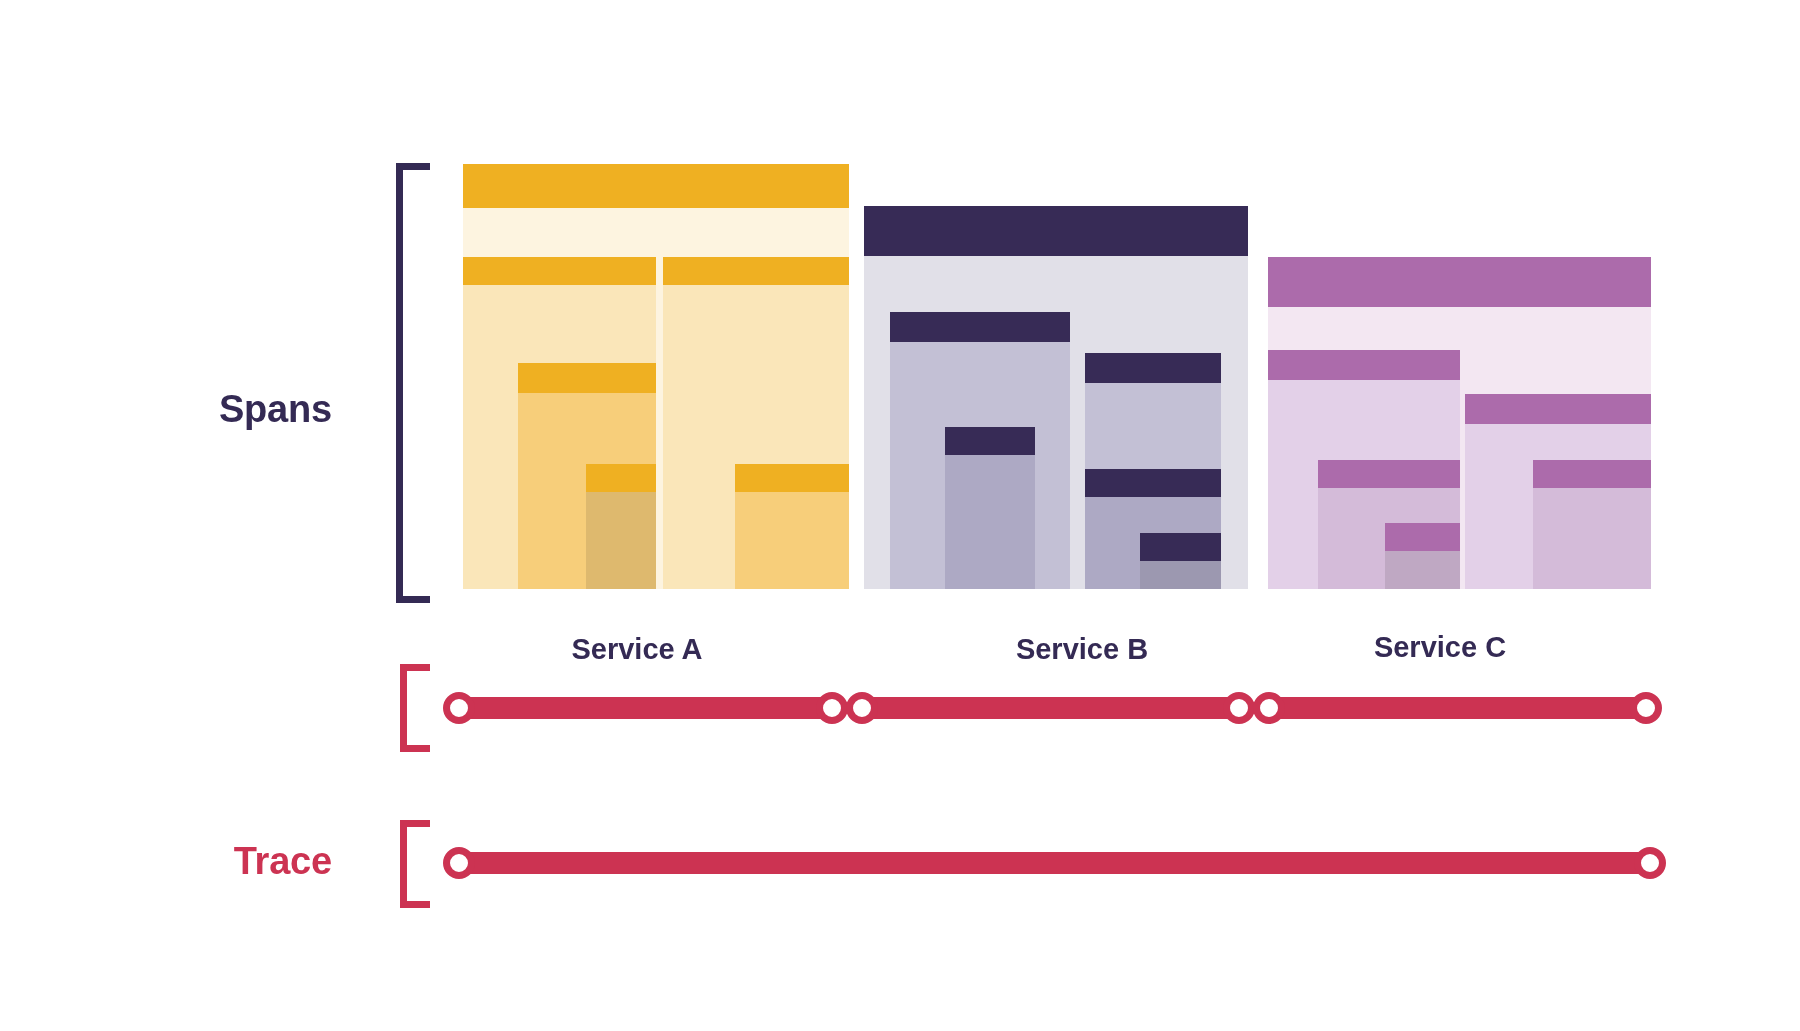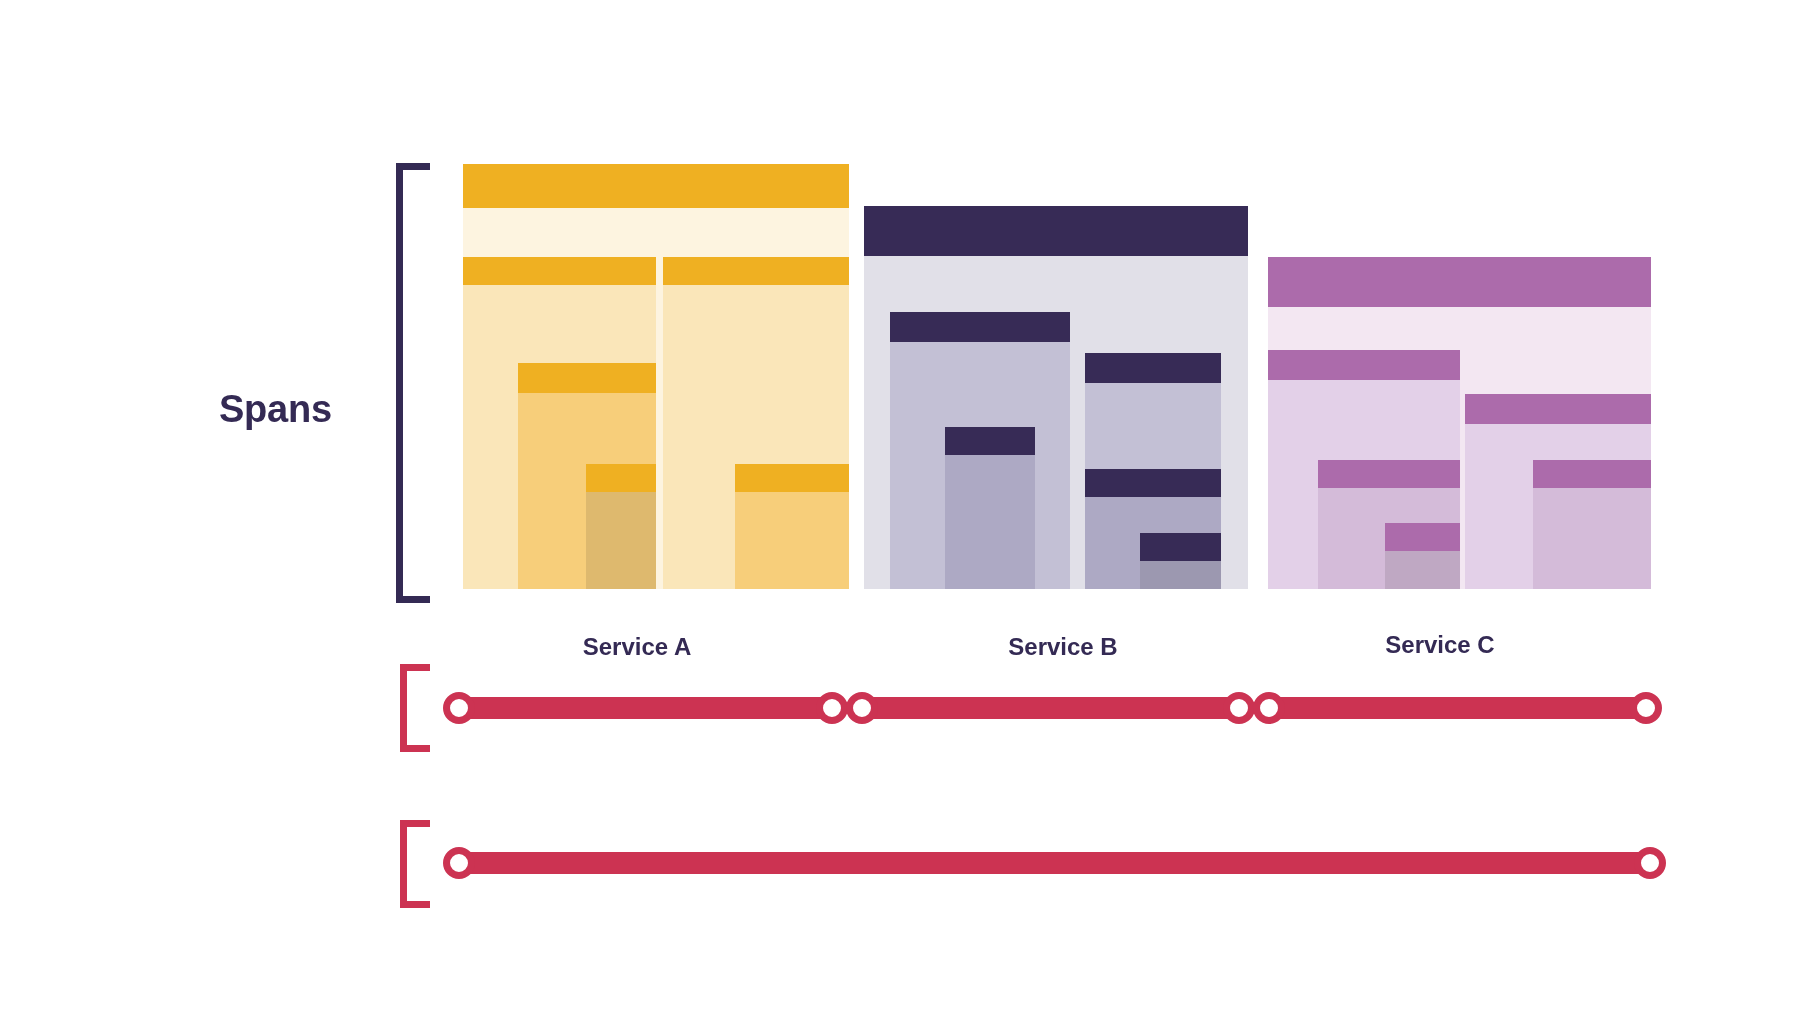--- a/index.html
+++ b/index.html
@@ -54,39 +54,40 @@
     border-bottom:7px solid #CC3352;
   }
 
   
   #spans-canvas{position:absolute;left:0;top:0;width:1800px;height:600px;}
   .span-block{position:absolute;}
 
   
   .service-caption{
     position:absolute;
-    font-size:24px;font-weight:bold;color:#342A54;
+    font-size:29px;font-weight:bold;color:#342A54;
     text-align:center;white-space:nowrap;
   }
 
   
   .tl-seg{position:absolute;height:22px;border-radius:0;}
   .tl-node{
     position:absolute;width:32px;height:32px;
     border-radius:50%;
     box-sizing:border-box;
     background:#ffffff;
   }
 </style>
 </head>
 <body>
 
 <div class="stage">
 
   <div class="row-label" id="spans-label">Spans</div>
+  <div class="row-label" id="trace-label">Trace</div>
 
   <div class="bracket" id="spans-bracket"></div>
   <div class="bracket" id="transactions-bracket"></div>
   <div class="bracket" id="trace-bracket"></div>
 
   <div id="spans-canvas">
       <div class="span-block" style="left: 463px; top: 136px; width: 386px; height: 425px; background: rgb(253, 244, 224);">
         <div style="position: absolute; left: 0px; top: 0px; width: 100%; height: 44px; background: rgb(239, 176, 34);"></div>
       </div>
       <div class="span-block" style="left: 463px; top: 229px; width: 193px; height: 332px; background: rgb(250, 230, 185);">
@@ -137,21 +138,21 @@
       <div class="span-block" style="left: 1465px; top: 366px; width: 186px; height: 195px; background: rgb(227, 208, 232);">
         <div style="position: absolute; left: 0px; top: 0px; width: 100%; height: 30px; background: rgb(172, 107, 171);"></div>
       </div>
       <div class="span-block" style="left: 1533px; top: 432px; width: 118px; height: 129px; background: rgb(212, 187, 217);">
         <div style="position: absolute; left: 0px; top: 0px; width: 100%; height: 28px; background: rgb(172, 107, 171);"></div>
       </div>
     </div>
 
   <div id="captions-layer">
       <div class="service-caption" style="left: 487px; top: 605px; width: 300px;">Service A</div>
-      <div class="service-caption" style="left: 913px; top: 605px; width: 300px;">Service B</div>
+      <div class="service-caption" style="left: 932px; top: 605px; width: 300px;">Service B</div>
       <div class="service-caption" style="left: 1290px; top: 603px; width: 300px;">Service C</div>
     </div>
 
   <div id="transactions-layer">
       <div class="tl-seg" style="left: 455px; top: 669px; width: 381px; background: rgb(204, 51, 82);"></div>
       <div class="tl-seg" style="left: 858px; top: 669px; width: 385px; background: rgb(204, 51, 82);"></div>
       <div class="tl-seg" style="left: 1265px; top: 669px; width: 385px; background: rgb(204, 51, 82);"></div>
       <div class="tl-node" style="left: 443px; top: 664px; border: 7px solid rgb(204, 51, 82); background: rgb(255, 255, 255);"></div>
       <div class="tl-node" style="left: 816px; top: 664px; border: 7px solid rgb(204, 51, 82); background: rgb(255, 255, 255);"></div>
       <div class="tl-node" style="left: 846px; top: 664px; border: 7px solid rgb(204, 51, 82); background: rgb(255, 255, 255);"></div>

